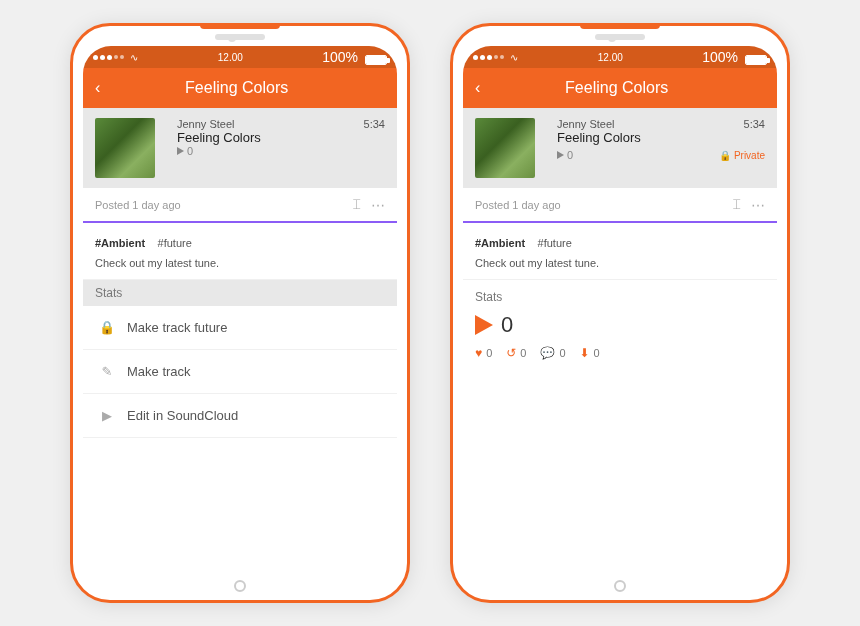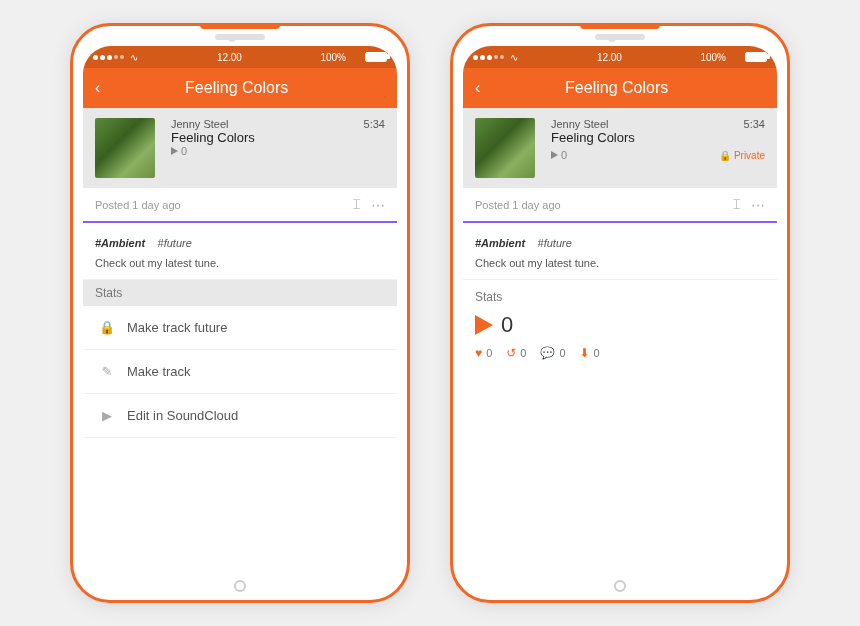--- a/index.html
+++ b/index.html
@@ -111,23 +111,23 @@
       background: #fff;
       border-radius: 50%;
     }
     .status-dot.small { width: 4px; height: 4px; opacity: 0.6; }
     .wifi-icon {
       font-size: 10px;
       margin-left: 4px;
     }
     .battery-indicator {
       display: flex;
-      align-items: flex-start;
-      gap: 19px;
-      font-size: 10px;
+      align-items: flex-end;
+      gap: 7px;
+      font-size: 14px;
     }
     .battery-bar {
       width: 22px;
       height: 10px;
       border: 1px solid #fff;
       border-radius: 2px;
       position: relative;
       display: flex;
       align-items: center;
     }
@@ -171,21 +171,21 @@
     }
 
     
     .track-card {
       background: #e8e8e8;
       padding: 10px 12px;
     }
     .track-row {
       display: flex;
       align-items: flex-start;
-      gap: 16px;
+      gap: 22px;
     }
     .track-thumb {
       width: 60px;
       height: 60px;
       background: linear-gradient(135deg, #5a8a3a 0%, #3a6020 40%, #8ab060 70%, #6a9040 100%);
       border-radius: 2px;
       flex-shrink: 0;
       position: relative;
       overflow: hidden;
     }
@@ -254,21 +254,20 @@
     }
 
     
     .tags-section {
       background: #fff;
       padding: 10px 12px;
       border-bottom: 1px solid #f0f0f0;
     }
     .tags-row {
       margin-bottom: 6px;
-      font-style: italic;
     }
     .tag {
       font-size: 11px;
       color: #555;
       margin-right: 8px;
     }
     .tag.primary { font-weight: 600; color: #333; }
     .description {
       font-size: 11px;
       color: #555;

